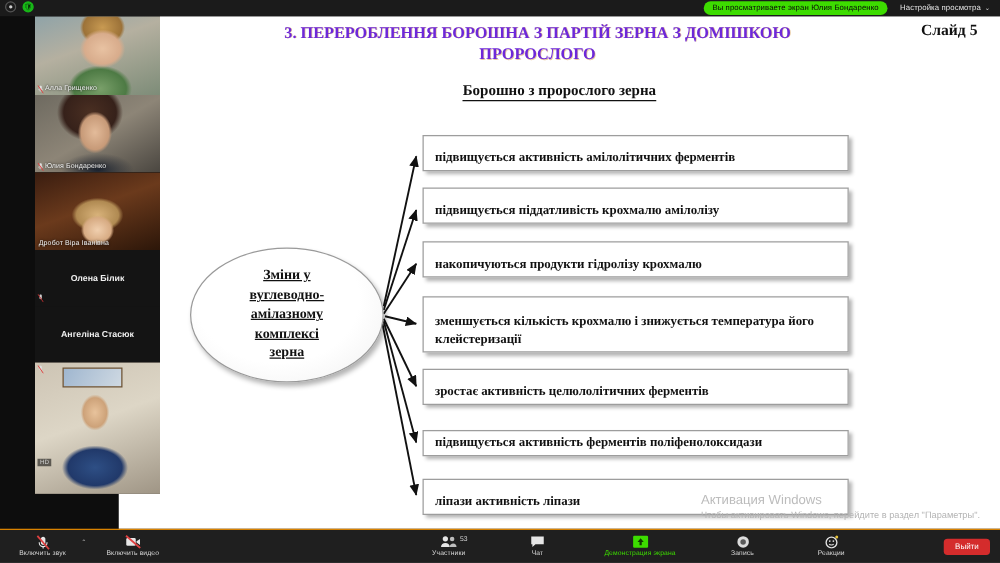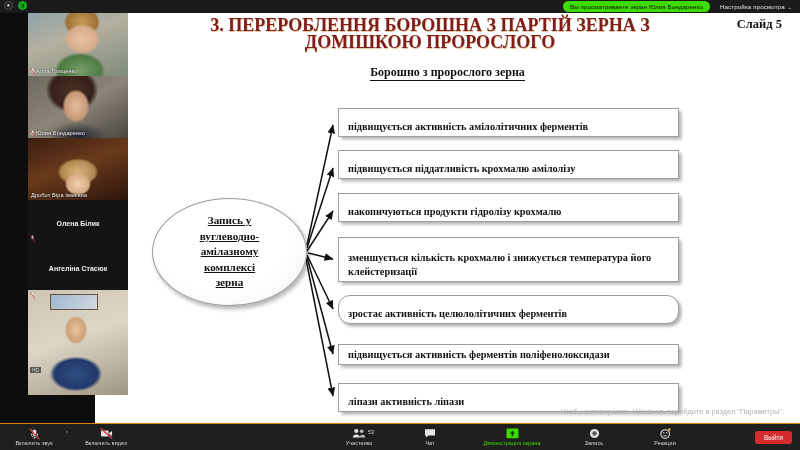--- a/index.html
+++ b/index.html
@@ -32,21 +32,21 @@
            justify-content:center; font-size:5.5px; color:#cfcfcf; border:1px solid #555; }
   .tl-ic.green { background: #18b818; border-color:#18b818; color:#062a06; }
 
   
   .slide {
     position: absolute; left: 95px; top: 13px; width: 705px; height: 411px;
     background: #ffffff; overflow: hidden;
   }
   .slide-title {
     position: absolute; left: 85px; top: 4px; width: 500px;
-    text-align: center; color: #7f1d1d; font-weight: bold; font-size: 18px;
+    text-align: center; color: #6d28d9; font-weight: bold; font-size: 13px;
     line-height: 17px; font-family: "Liberation Serif", serif;
     text-shadow: 0.6px 0.6px 0 #e8c9a0;
   }
   .slide-num {
     position: absolute; right: 18px; top: 4px;
     font-family: "Liberation Serif", serif; font-weight: bold; font-size: 12.5px; color: #111;
   }
   .subtitle {
     position: absolute; left: 0; top: 52px; width: 705px; text-align: center;
     font-family: "Liberation Serif", serif; font-weight: bold; font-size: 12px;
@@ -164,51 +164,52 @@
         <path d="M212,238 L238,198"></path>
         <path d="M213,240 L238,246"></path>
         <path d="M212,242 L238,296"></path>
         <path d="M212,244 L238,341"></path>
         <path d="M211,246 L238,383"></path>
       </g>
     </svg>
 
     <div class="oval">
       <div class="oval-text">
-        <u>Запись у</u><br>
+        <u>Зміни у</u><br>
         <u>вуглеводно-</u><br>
         <u>амілазному</u><br>
         <u>комплексі</u><br>
         <u>зерна</u>
       </div>
     </div>
 
     <div class="box" style="left:243px; top:95px;  width:341px; height:29px;">
       <div class="box-text">підвищується активність амілолітичних ферментів</div>
     </div>
     <div class="box" style="left:243px; top:180px; width:341px; height:29px;">
       <div class="box-text">накопичуються продукти гідролізу крохмалю</div>
     </div>
     <div class="box" style="left:243px; top:137px; width:341px; height:29px;">
       <div class="box-text">підвищується піддатливість крохмалю амілолізу</div>
     </div>
     <div class="box" style="left:243px; top:224px; width:341px; height:45px;">
       <div class="box-text">зменшується кількість крохмалю і знижується температура його клейстеризації</div>
     </div>
-    <div class="box" style="left:243px; top:282px; width:341px; height:29px;border-radius:12px;">
+    <div class="box" style="left:243px; top:282px; width:341px; height:29px;">
       <div class="box-text">зростає активність целюлолітичних ферментів</div>
     </div>
     <div class="box" style="left:243px; top:331px; width:341px; height:21px;">
       <div class="box-text">підвищується активність ферментів поліфенолоксидази</div>
     </div>
     <div class="box" style="left:243px; top:370px; width:341px; height:29px;">
       <div class="box-text">ліпази активність ліпази</div>
     </div>
 
     <div class="wm">
+      <div class="wm-title">Активация Windows</div>
       <div class="wm-sub">Чтобы активировать Windows, перейдите в раздел "Параметры".</div>
     </div>
   </div>
 
   <div class="filmstrip">
 
     <div class="tile" style="height:63px; background:#2b2b2b;">
       <div class="photo" style="background:
              radial-gradient(ellipse 26px 22px at 54px 26px, #e8c2a2 0%, #d8ac8c 55%, rgba(216,172,140,0) 70%),
              radial-gradient(ellipse 22px 18px at 54px 9px, #c89a52 0%, #9c7238 70%, rgba(156,114,56,0) 82%),

